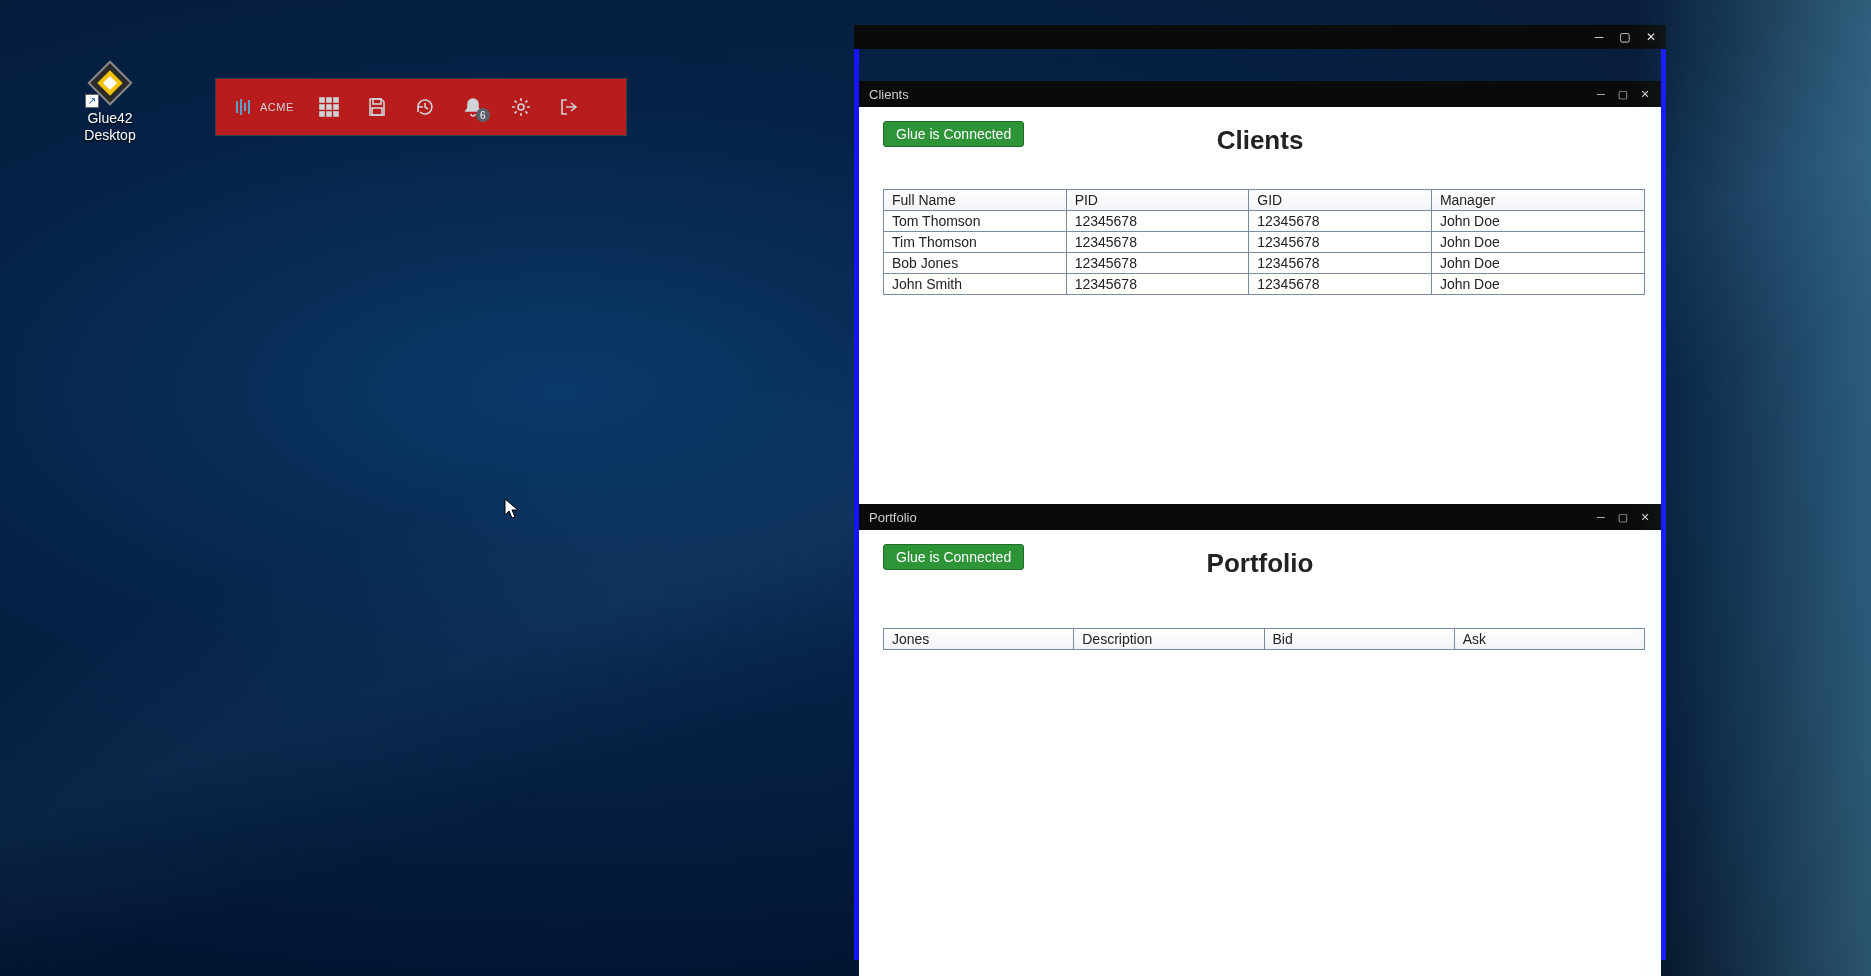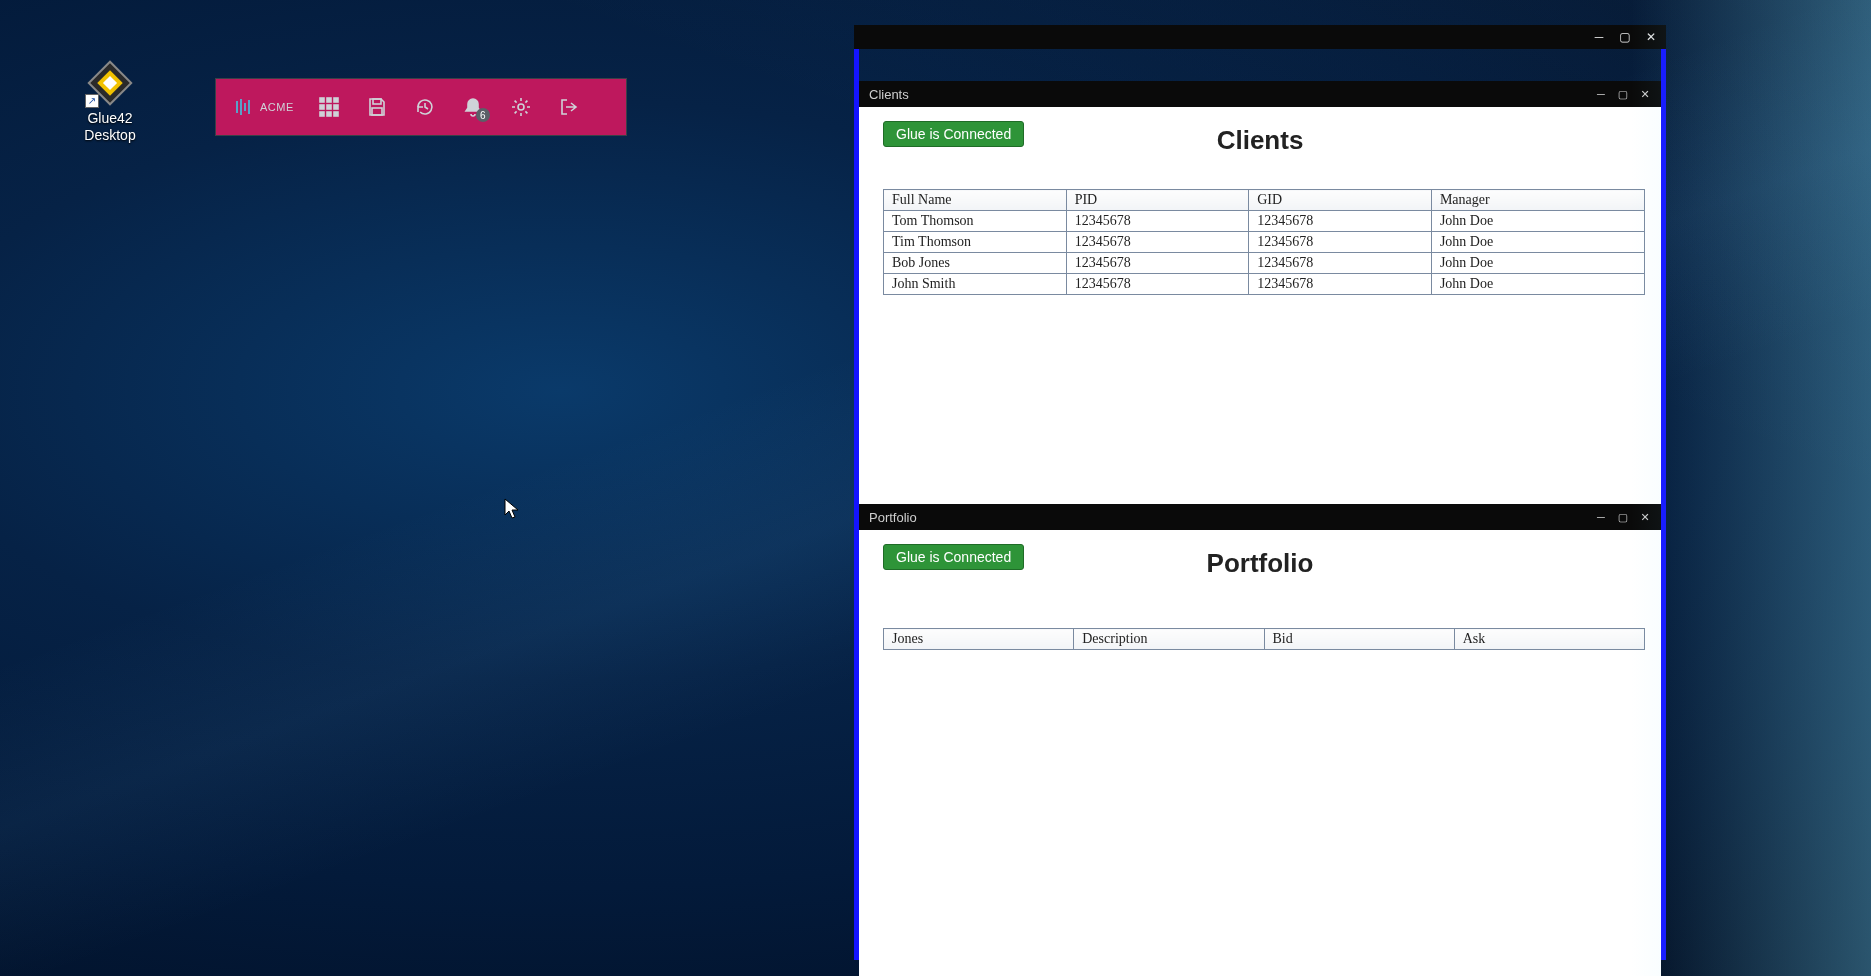--- a/index.html
+++ b/index.html
@@ -38,21 +38,21 @@
   .desktop-icon .shortcut-badge {
     position:absolute; left:-2px; bottom:-2px; width:14px; height:14px;
     background:#fff; border:1px solid #666; font-size:10px; line-height:12px;
     color:#1a4aa0; display:flex; align-items:center; justify-content:center;
   }
   .desktop-icon .label { text-shadow:0 1px 2px #000; line-height:1.2; }
 
   
   .toolbar {
     position:absolute; left:215px; top:78px; width:412px; height:58px;
-    background:#be185d; border:1px solid #3a4048;
+    background:#b91c1c; border:1px solid #3a4048;
     display:flex; align-items:center; gap:22px; padding:6px 18px;
     color:#cfd3d8;
   }
   .toolbar .brand {
     display:flex; align-items:center; gap:6px; font-size:11px; letter-spacing:0.5px;
     color:#cfd3d8;
   }
   .toolbar .brand svg { width:20px; height:20px; }
   .toolbar .tb-btn {
     width:26px; height:26px; display:flex; align-items:center; justify-content:center;
@@ -112,21 +112,21 @@
   table.grid {
     border-collapse:collapse; width:100%; margin-top:42px; font-size:14px; color:#222;
   }
   table.grid th, table.grid td {
     border:1px solid #7a8aa0; padding:2px 8px; text-align:left; font-weight:400;
     background:#fff; height:20px;
   }
   table.grid th {
     background:linear-gradient(#fdfdfd,#f2f4f7); border-top:1px solid #7a8aa0;
   }
-  table.grid tr { cursor:pointer;font-family:Liberation Serif, serif; }
+  table.grid tr { cursor:pointer; }
 
   
   #win-clients { left:859px; top:49px; width:802px; height:450px;margin-top:32px; }
   #win-clients .child-body { height:424px; }
 
   
   #win-portfolio { left:859px; top:504px; width:802px; height:528px; }
   #win-portfolio .child-body { height:424px; }
 
   

